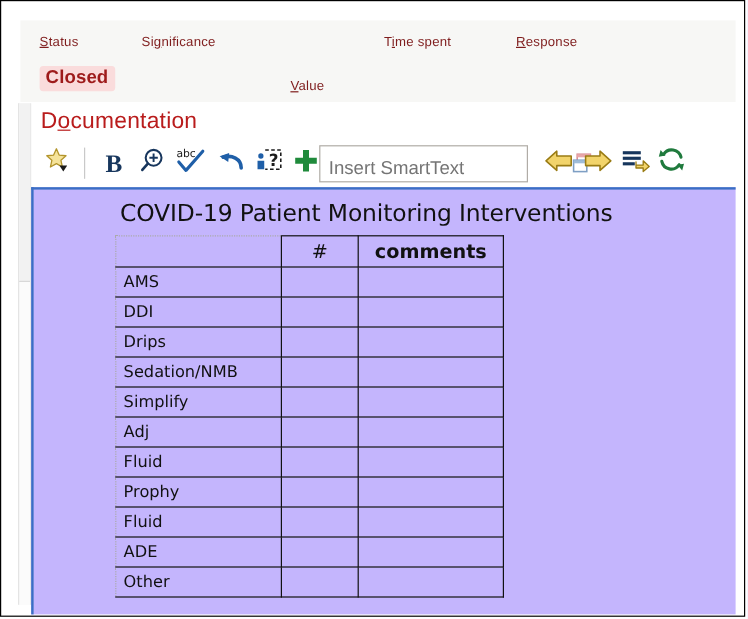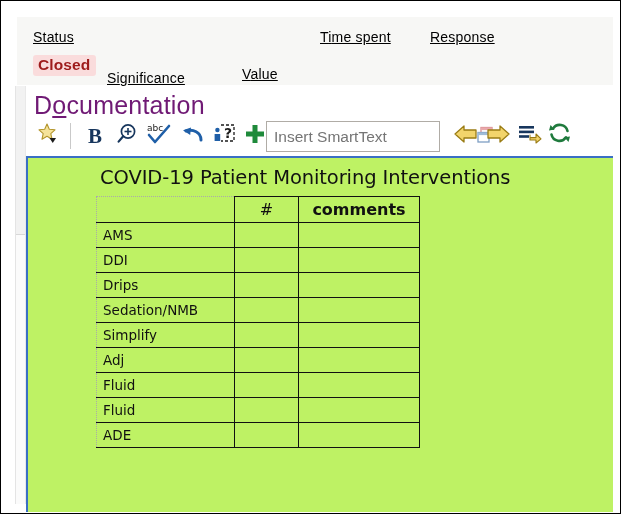--- a/index.html
+++ b/index.html
@@ -36,24 +36,23 @@
     position: absolute;
     left: 16px;
     top: 12px;
     width: 580px;
     height: 24px;
     white-space: nowrap;
   }
   .col-head {
     position: absolute;
     top: 0;
-    font-size: 14px;
-    color: #000000;
+    font-size: 11px;
+    color: #7f1d1d;
     letter-spacing: 0.2px;
-    text-decoration: underline;
   }
   .col-head u {
     text-decoration: underline;
     text-underline-offset: 1px;
   }
   .badge-closed {
     position: absolute;
     left: 16px;
     top: 38px;
     background: #fadcdc;
@@ -63,22 +62,22 @@
     padding: 1px 6px 2px 5px;
     border-radius: 3px;
     letter-spacing: 0.1px;
   }
 
   
   .doc-title {
     position: absolute;
     left: 33px;
     top: 90px;
-    font-size: 25px;
-    color: #701a75;
+    font-size: 19px;
+    color: #b91c1c;
     letter-spacing: 0.2px;
   }
   .doc-title u { text-decoration: underline; }
 
   
   .left-rail {
     position: absolute;
     left: 14px;
     top: 85px;
     width: 9px;
@@ -131,21 +130,21 @@
   
   .smarttext {
     position: absolute;
     left: 232px;
     top: 2px;
     width: 172px;
     height: 29px;
     border: 1px solid #b0aca6;
     background: #ffffff;
     display: flex;
-    align-items: center;
+    align-items: flex-end;
   }
   .smarttext .st-ph {
     flex: 1;
     padding-left: 7px;
     font-size: 15.5px;
     color: #9b9b9b;
     white-space: nowrap;
     overflow: hidden;
   }
   .st-icon-box {
@@ -155,21 +154,21 @@
     justify-content: center;
   }
 
   
   .editor {
     position: absolute;
     left: 25px;
     top: 155px;
     width: 587px;
     height: 356px;
-    background: #bef264;
+    background: #c4b5fd;
     border-top: 2px solid #3a6fc4;
     border-left: 2px solid #3a6fc4;
     box-sizing: border-box;
   }
   .note-title {
     position: absolute;
     left: 72px;
     top: 8px;
     font-size: 19.5px;
     color: #111111;
@@ -218,21 +217,21 @@
   }
 </style>
 </head>
 <body>
 
 <div id="screen">
 
   <div class="header-band">
     <div class="header-row">
       <div class="col-head" style="left:0px;"><u>S</u><span>tatus</span></div>
-      <div class="col-head" style="left:74px;margin-top:41px;"><span>Si</span><u>g</u><span>nificance</span></div>
+      <div class="col-head" style="left:85px;"><span>Si</span><u>g</u><span>nificance</span></div>
       <div class="col-head" style="left:209px;margin-top:37px;"><u>V</u><span>alue</span></div>
       <div class="col-head" style="left:287px;"><span>T</span><u>i</u><span>me spent</span></div>
       <div class="col-head" style="left:397px;"><u>R</u><span>esponse</span></div>
     </div>
     <div class="badge-closed">Closed</div>
   </div>
 
   <div class="doc-title"><span>D</span><u>o</u><span>cumentation</span></div>
 
   <div class="left-rail">
@@ -396,26 +395,36 @@
             <td class="c-label">Adj</td>
             <td class="c-num"></td>
             <td class="c-com"></td>
           </tr>
           <tr>
             <td class="c-label">Fluid</td>
             <td class="c-num"></td>
             <td class="c-com"></td>
           </tr>
           <tr>
+            <td class="c-label">Prophy</td>
+            <td class="c-num"></td>
+            <td class="c-com"></td>
+          </tr>
+          <tr>
             <td class="c-label">Fluid</td>
             <td class="c-num"></td>
             <td class="c-com"></td>
           </tr>
           <tr>
             <td class="c-label">ADE</td>
+            <td class="c-num"></td>
+            <td class="c-com"></td>
+          </tr>
+          <tr>
+            <td class="c-label">Other</td>
             <td class="c-num"></td>
             <td class="c-com"></td>
           </tr>
         </tbody>
     </table>
   </div>
 
 </div>
 
 </body></html>

